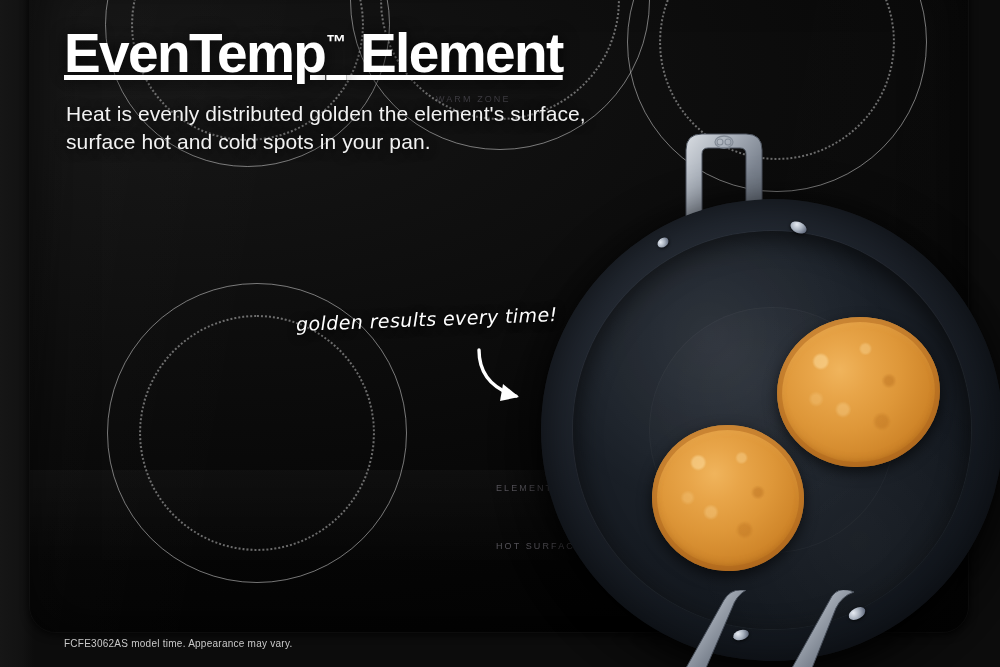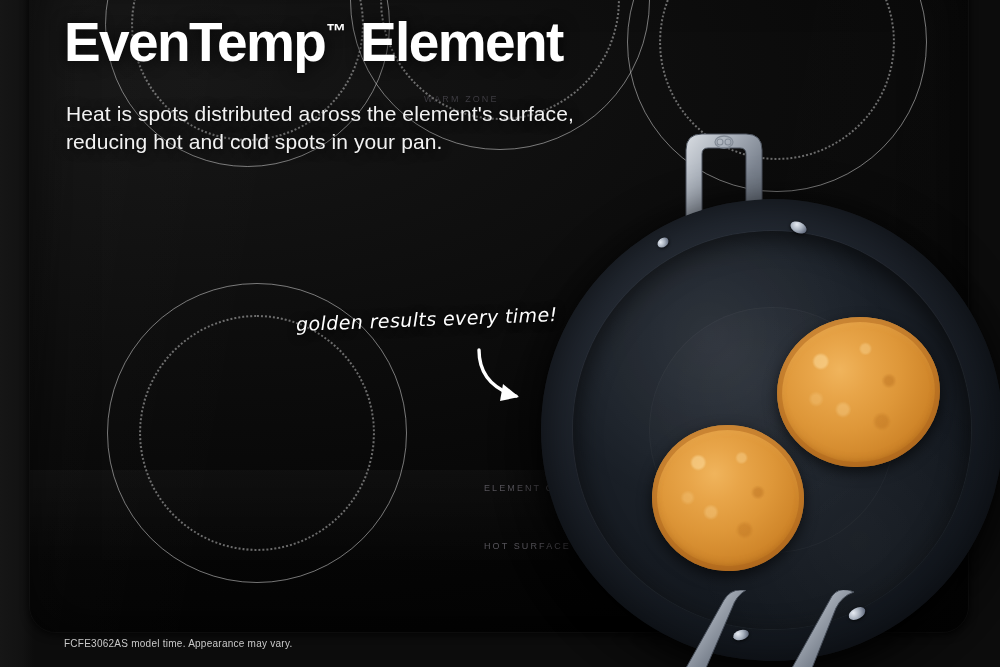--- a/index.html
+++ b/index.html
@@ -87,36 +87,38 @@
 
   
   .indicator{
     position:absolute;
     font-family:"Liberation Sans", sans-serif;
     font-size:9px;
     letter-spacing:2.1px;
     color:#56545a;
     text-transform:uppercase;
     white-space:nowrap;
+    margin-left:12px;
   }
   #ind-warm-zone  { left:424px; top:94px;  color:#3e3c42; }
   #ind-element-on { left:484px; top:483px; }
   #ind-hot-surface{ left:484px; top:541px; }
 
   
   .headline{
     position:absolute;
-    left:64px; top:15px;
+    left:64px; top:26px;
     color:#ffffff;
     font-size:55px;
     font-weight:700;
     letter-spacing:-1.6px;
     line-height:1;
     white-space:nowrap;
     text-shadow:0 1px 16px rgba(0,0,0,.85);
+    text-decoration:underline;
   }
   .headline .tm{
     font-size:20px;
     font-weight:700;
     vertical-align:super;
     letter-spacing:0;
     margin-left:1px;
     position:relative;
     top:-4px;
   }
@@ -364,22 +366,22 @@
   <div class="rivet" id="rivet-br"></div>
 
   <div class="pancake" id="pancake-upper"></div>
   <div class="pancake" id="pancake-lower"></div>
 
   <div class="headline">
     <span>EvenTemp</span><span class="tm">™</span><span> Element</span>
   </div>
 
   <div class="subhead">
-    <div>Heat is spots distributed across the element's surface,</div>
-    <div>reducing hot and cold spots in your pan.</div>
+    <div>Heat is evenly distributed golden the element's surface,</div>
+    <div>surface hot and cold spots in your pan.</div>
   </div>
 
   <div class="callout">golden results every time!</div>
 
   <svg id="callout-arrow" viewBox="0 0 82 62">
     <path d="M9 4 C9 26 20 42 46 50" fill="none" stroke="#ffffff" stroke-width="3.4" stroke-linecap="round"></path>
     <path d="M33 38 L49 51 L30 55 Z" fill="#ffffff"></path>
   </svg>
 
   <div class="disclaimer">FCFE3062AS model time. Appearance may vary.</div>

